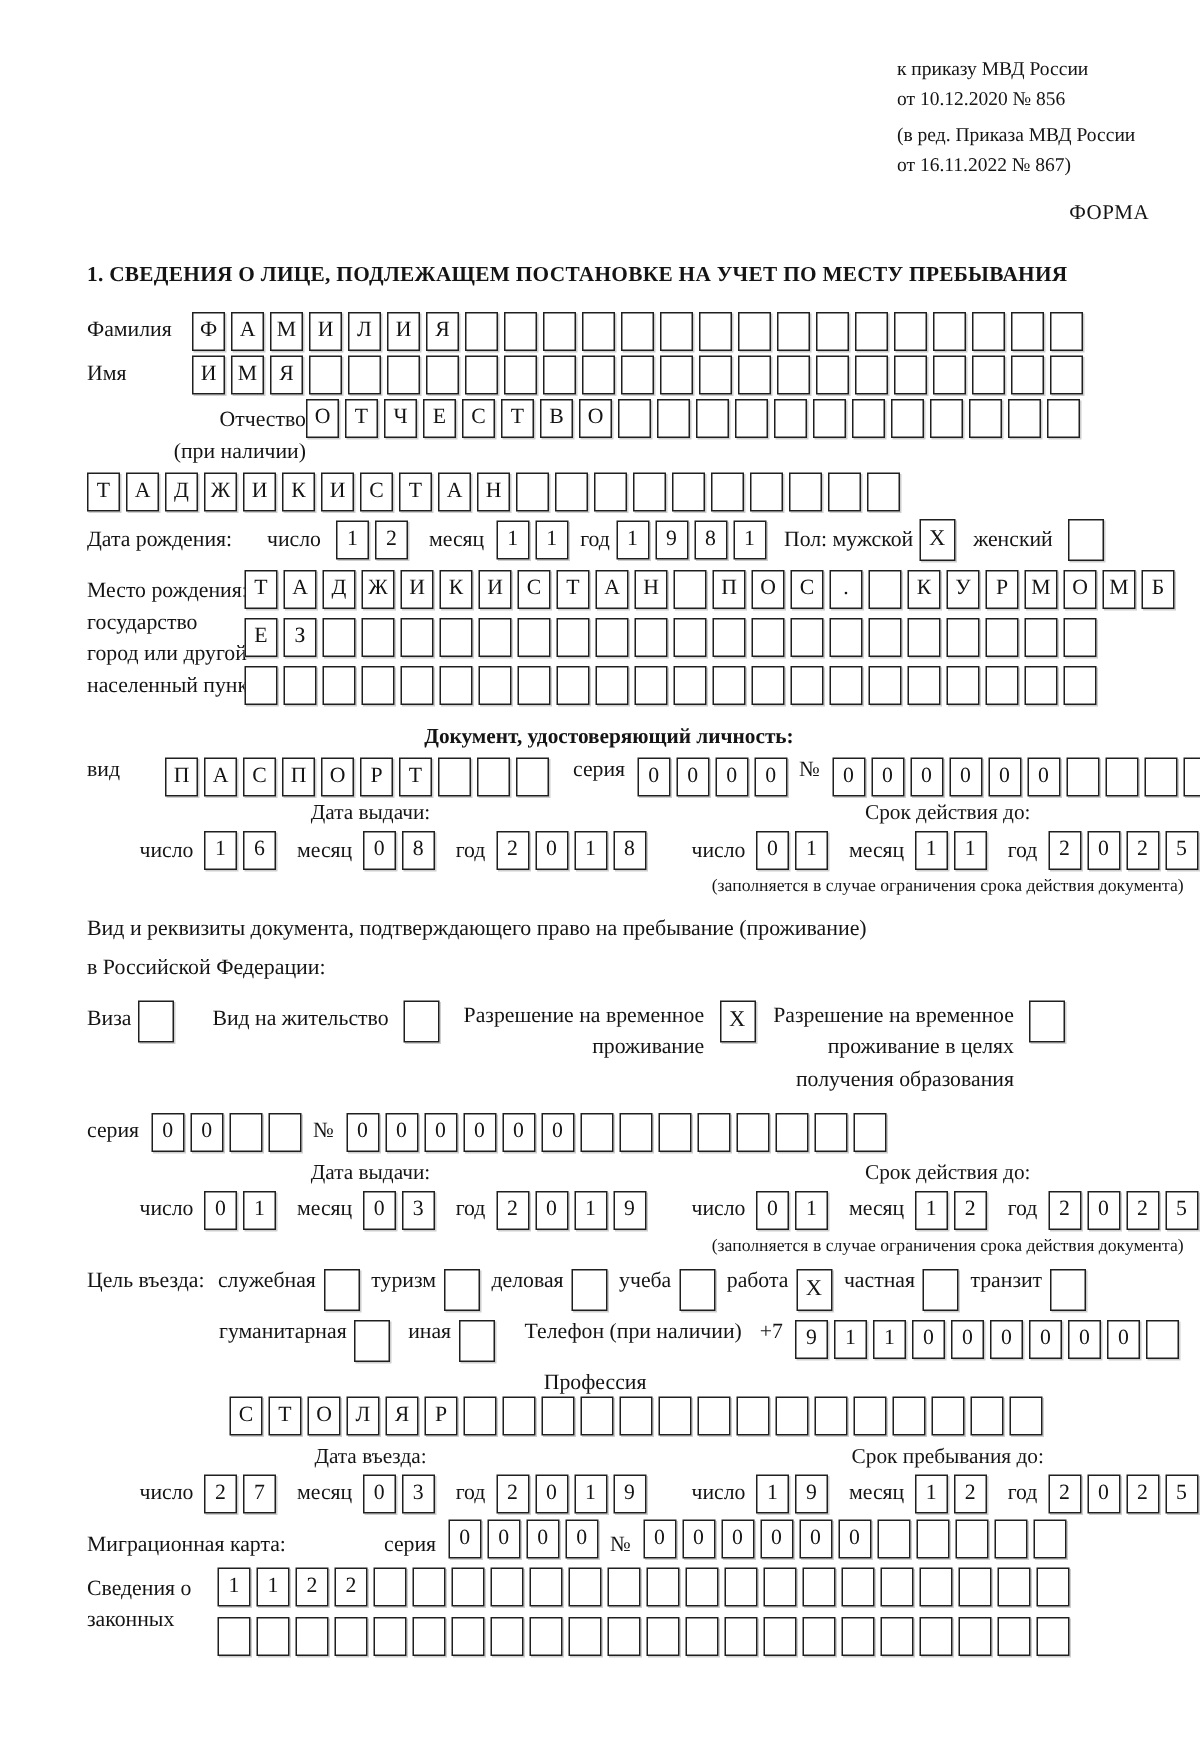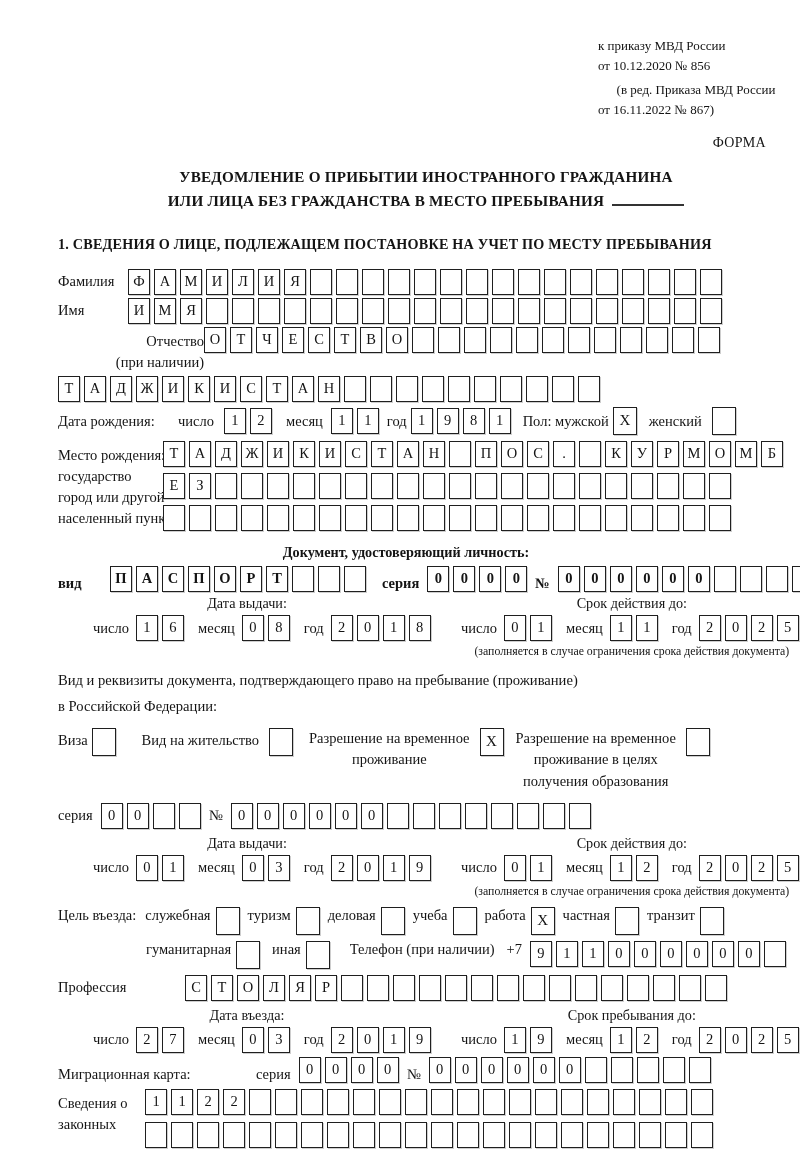--- a/index.html
+++ b/index.html
@@ -3,21 +3,21 @@
 <meta charset="utf-8">
 <style>
   html,body{margin:0;padding:0;background:#fff;}
   .page{
     position:relative;width:800px;height:1163px;box-sizing:border-box;
     padding:36px 6px 0 58px;background:#fff;color:#141414;
     font-family:"Liberation Serif","DejaVu Serif",serif;font-size:14.5px;
     overflow:hidden;
   }
   .meta{margin-left:auto;width:196px;font-size:13px;line-height:1.5;}
-  .meta .m2{margin-top:5px;text-align:center;}
+  .meta .m2{margin-top:5px;}
   .forma{text-align:right;font-weight:normal;font-size:14px;margin:16px 28px 0 0;letter-spacing:.3px;}
   .title{text-align:center;font-weight:bold;font-size:15.2px;line-height:1.55;margin-top:14px;letter-spacing:.2px;}
   .blank{display:inline-block;width:72px;height:13px;border-bottom:2.5px solid #333;margin-left:8px;}
   .sec-head{font-weight:bold;font-size:14.2px;margin-top:24px;letter-spacing:.2px;}
   .formbody{margin-top:16px;}
   .frow{display:flex;align-items:flex-start;margin-bottom:3px;}
   .lbl{flex:0 0 auto;white-space:nowrap;padding-top:4px;}
   .lbl div{line-height:1.45;}
   .w70{width:70px;} .w146{width:146px;text-align:right;} .w120{width:120px;} .w105{width:105px;}
   .w127{width:127px;} .w87{width:87px;}
@@ -43,21 +43,21 @@
   .dc-left{flex:0 0 368px;}
   .dc-right{flex:1 1 auto;}
   .datehead{text-align:center;font-size:14.2px;margin-bottom:3px;}
   .dc-left .datehead{padding-right:60px;}
   .dateline{display:flex;align-items:center;}
   .dateline .word{margin-right:7px;}
   .dateline .grp{margin-right:10px;}
   .note{font-size:11.8px;text-align:center;margin-top:3px;}
   .para{line-height:1.8;font-size:14.6px;margin-top:8px;}
   .opts{display:flex;align-items:flex-start;margin-top:8px;margin-bottom:10px;}
-  .optlines{text-align:center;line-height:1.5;font-family:Liberation Serif, serif;}
+  .optlines{text-align:right;line-height:1.5;font-family:Liberation Serif, serif;}
   .optpair{display:flex;align-items:flex-start;}
   .optpair .cbx{margin-left:10px;}
   .pline{display:flex;align-items:flex-start;margin-bottom:6px;}
   .pline .optw{margin-right:5px;}
   .indent88{margin-left:88px;}
   .mb7{margin-bottom:7px;}
 </style>
 </head>
 <body>
 
@@ -65,24 +65,20 @@
 
   <div class="meta">
     <div>к приказу МВД России</div>
     <div>от 10.12.2020 № 856</div>
     <div class="m2">(в ред. Приказа МВД России</div>
     <div>от 16.11.2022 № 867)</div>
   </div>
 
   <div class="forma">ФОРМА</div>
 
-  <div class="title">
-    <div>УВЕДОМЛЕНИЕ О ПРИБЫТИИ ИНОСТРАННОГО ГРАЖДАНИНА</div>
-    <div><span>ИЛИ ЛИЦА БЕЗ ГРАЖДАНСТВА В МЕСТО ПРЕБЫВАНИЯ</span><span class="blank"></span></div>
-  </div>
 
   <div class="sec-head">1. СВЕДЕНИЯ О ЛИЦЕ, ПОДЛЕЖАЩЕМ ПОСТАНОВКЕ НА УЧЕТ ПО МЕСТУ ПРЕБЫВАНИЯ</div>
 
   <div class="formbody">
 
     <div class="frow">
       <span class="lbl w70">Фамилия</span>
       <span class="cells">
           <span class="cell">Ф</span>
           <span class="cell">А</span>
@@ -299,21 +295,21 @@
             <span class="cell"></span>
             <span class="cell"></span>
             <span class="cell"></span>
             <span class="cell"></span>
           </span>
       </span>
     </div>
 
     <div class="center-bold">Документ, удостоверяющий личность:</div>
 
-    <div class="frow" style="align-items:flex-end;font-weight:bold;">
+    <div class="frow" style="align-items:flex-start;">
       <span class="lbl" style="width:52px;padding-top:0;">вид</span>
       <span class="cells">
           <span class="cell">П</span>
           <span class="cell">А</span>
           <span class="cell">С</span>
           <span class="cell">П</span>
           <span class="cell">О</span>
           <span class="cell">Р</span>
           <span class="cell">Т</span>
           <span class="cell"></span>
@@ -528,21 +524,21 @@
           <span class="cell">0</span>
           <span class="cell">0</span>
           <span class="cell">0</span>
           <span class="cell">0</span>
           <span class="cell">0</span>
           <span class="cell">0</span>
           <span class="cell"></span>
         </span>
     </div>
 
-    <div class="frow" style="align-items:center;margin-bottom:6px;">
+    <div class="frow" style="align-items:center;margin-bottom:6px;flex-direction:column;">
       <span class="lbl w127" style="padding-top:0;">Профессия</span>
       <span class="cells">
           <span class="cell">С</span>
           <span class="cell">Т</span>
           <span class="cell">О</span>
           <span class="cell">Л</span>
           <span class="cell">Я</span>
           <span class="cell">Р</span>
           <span class="cell"></span>
           <span class="cell"></span>

